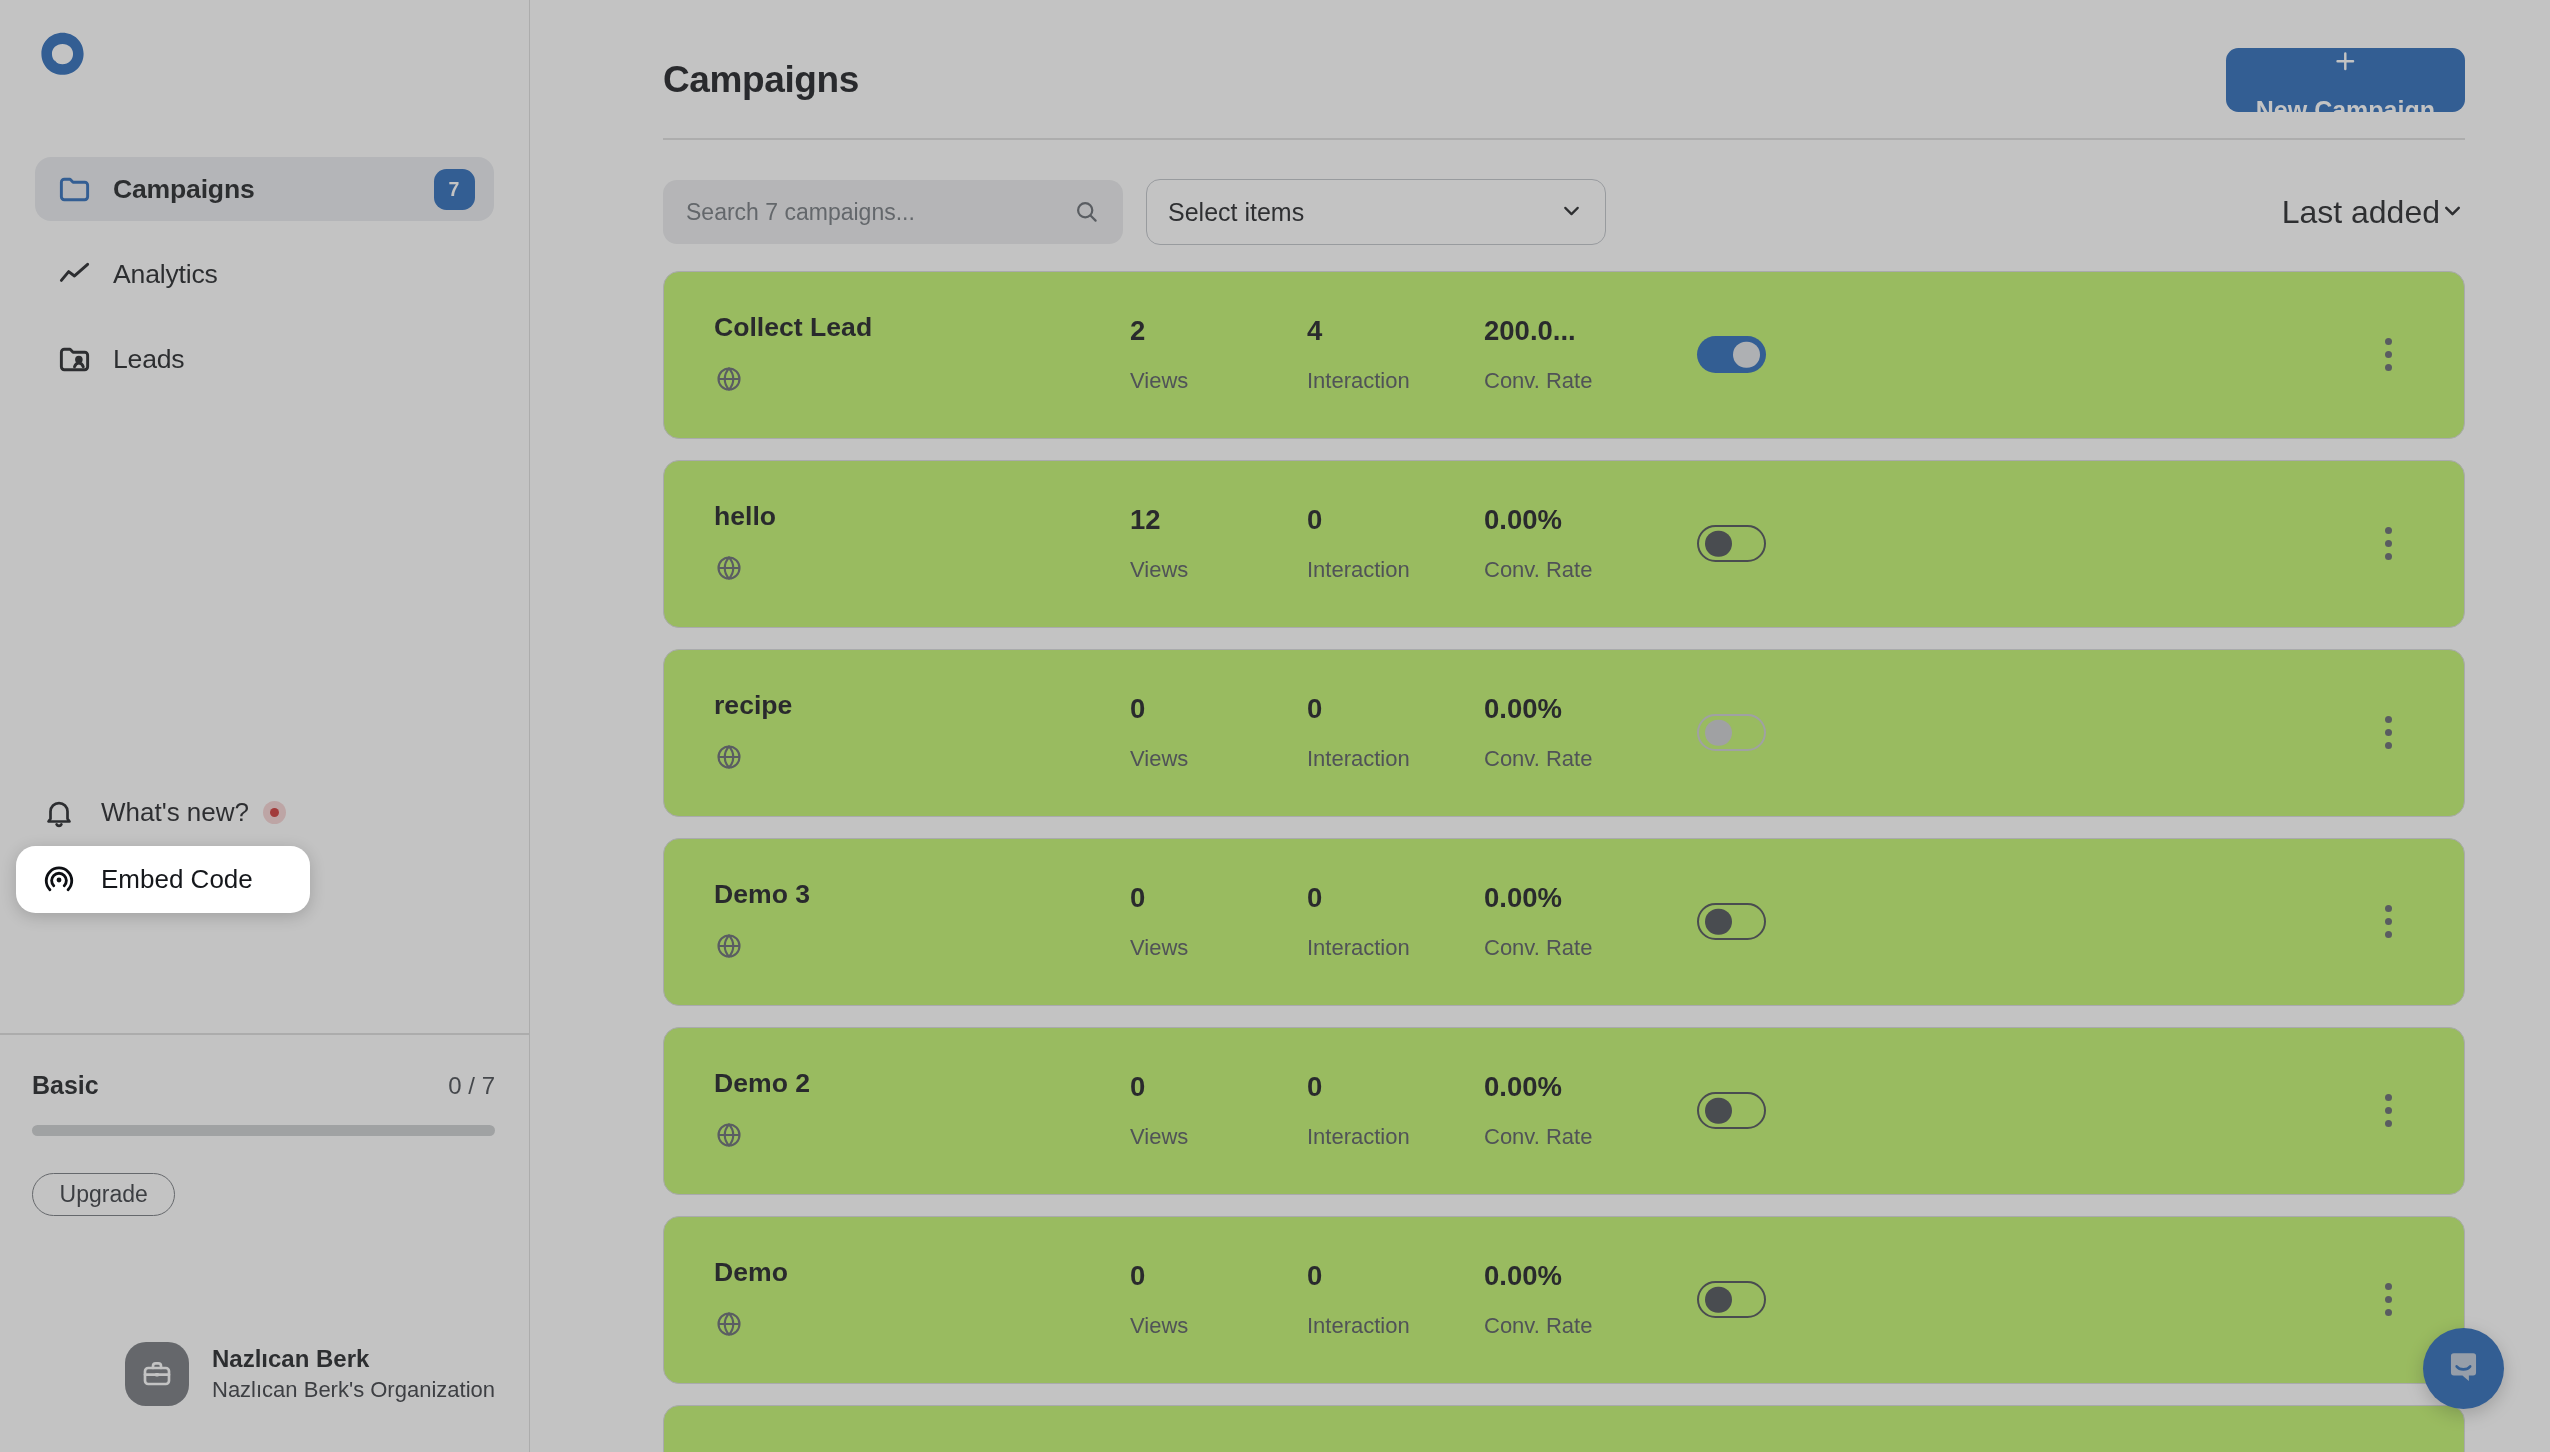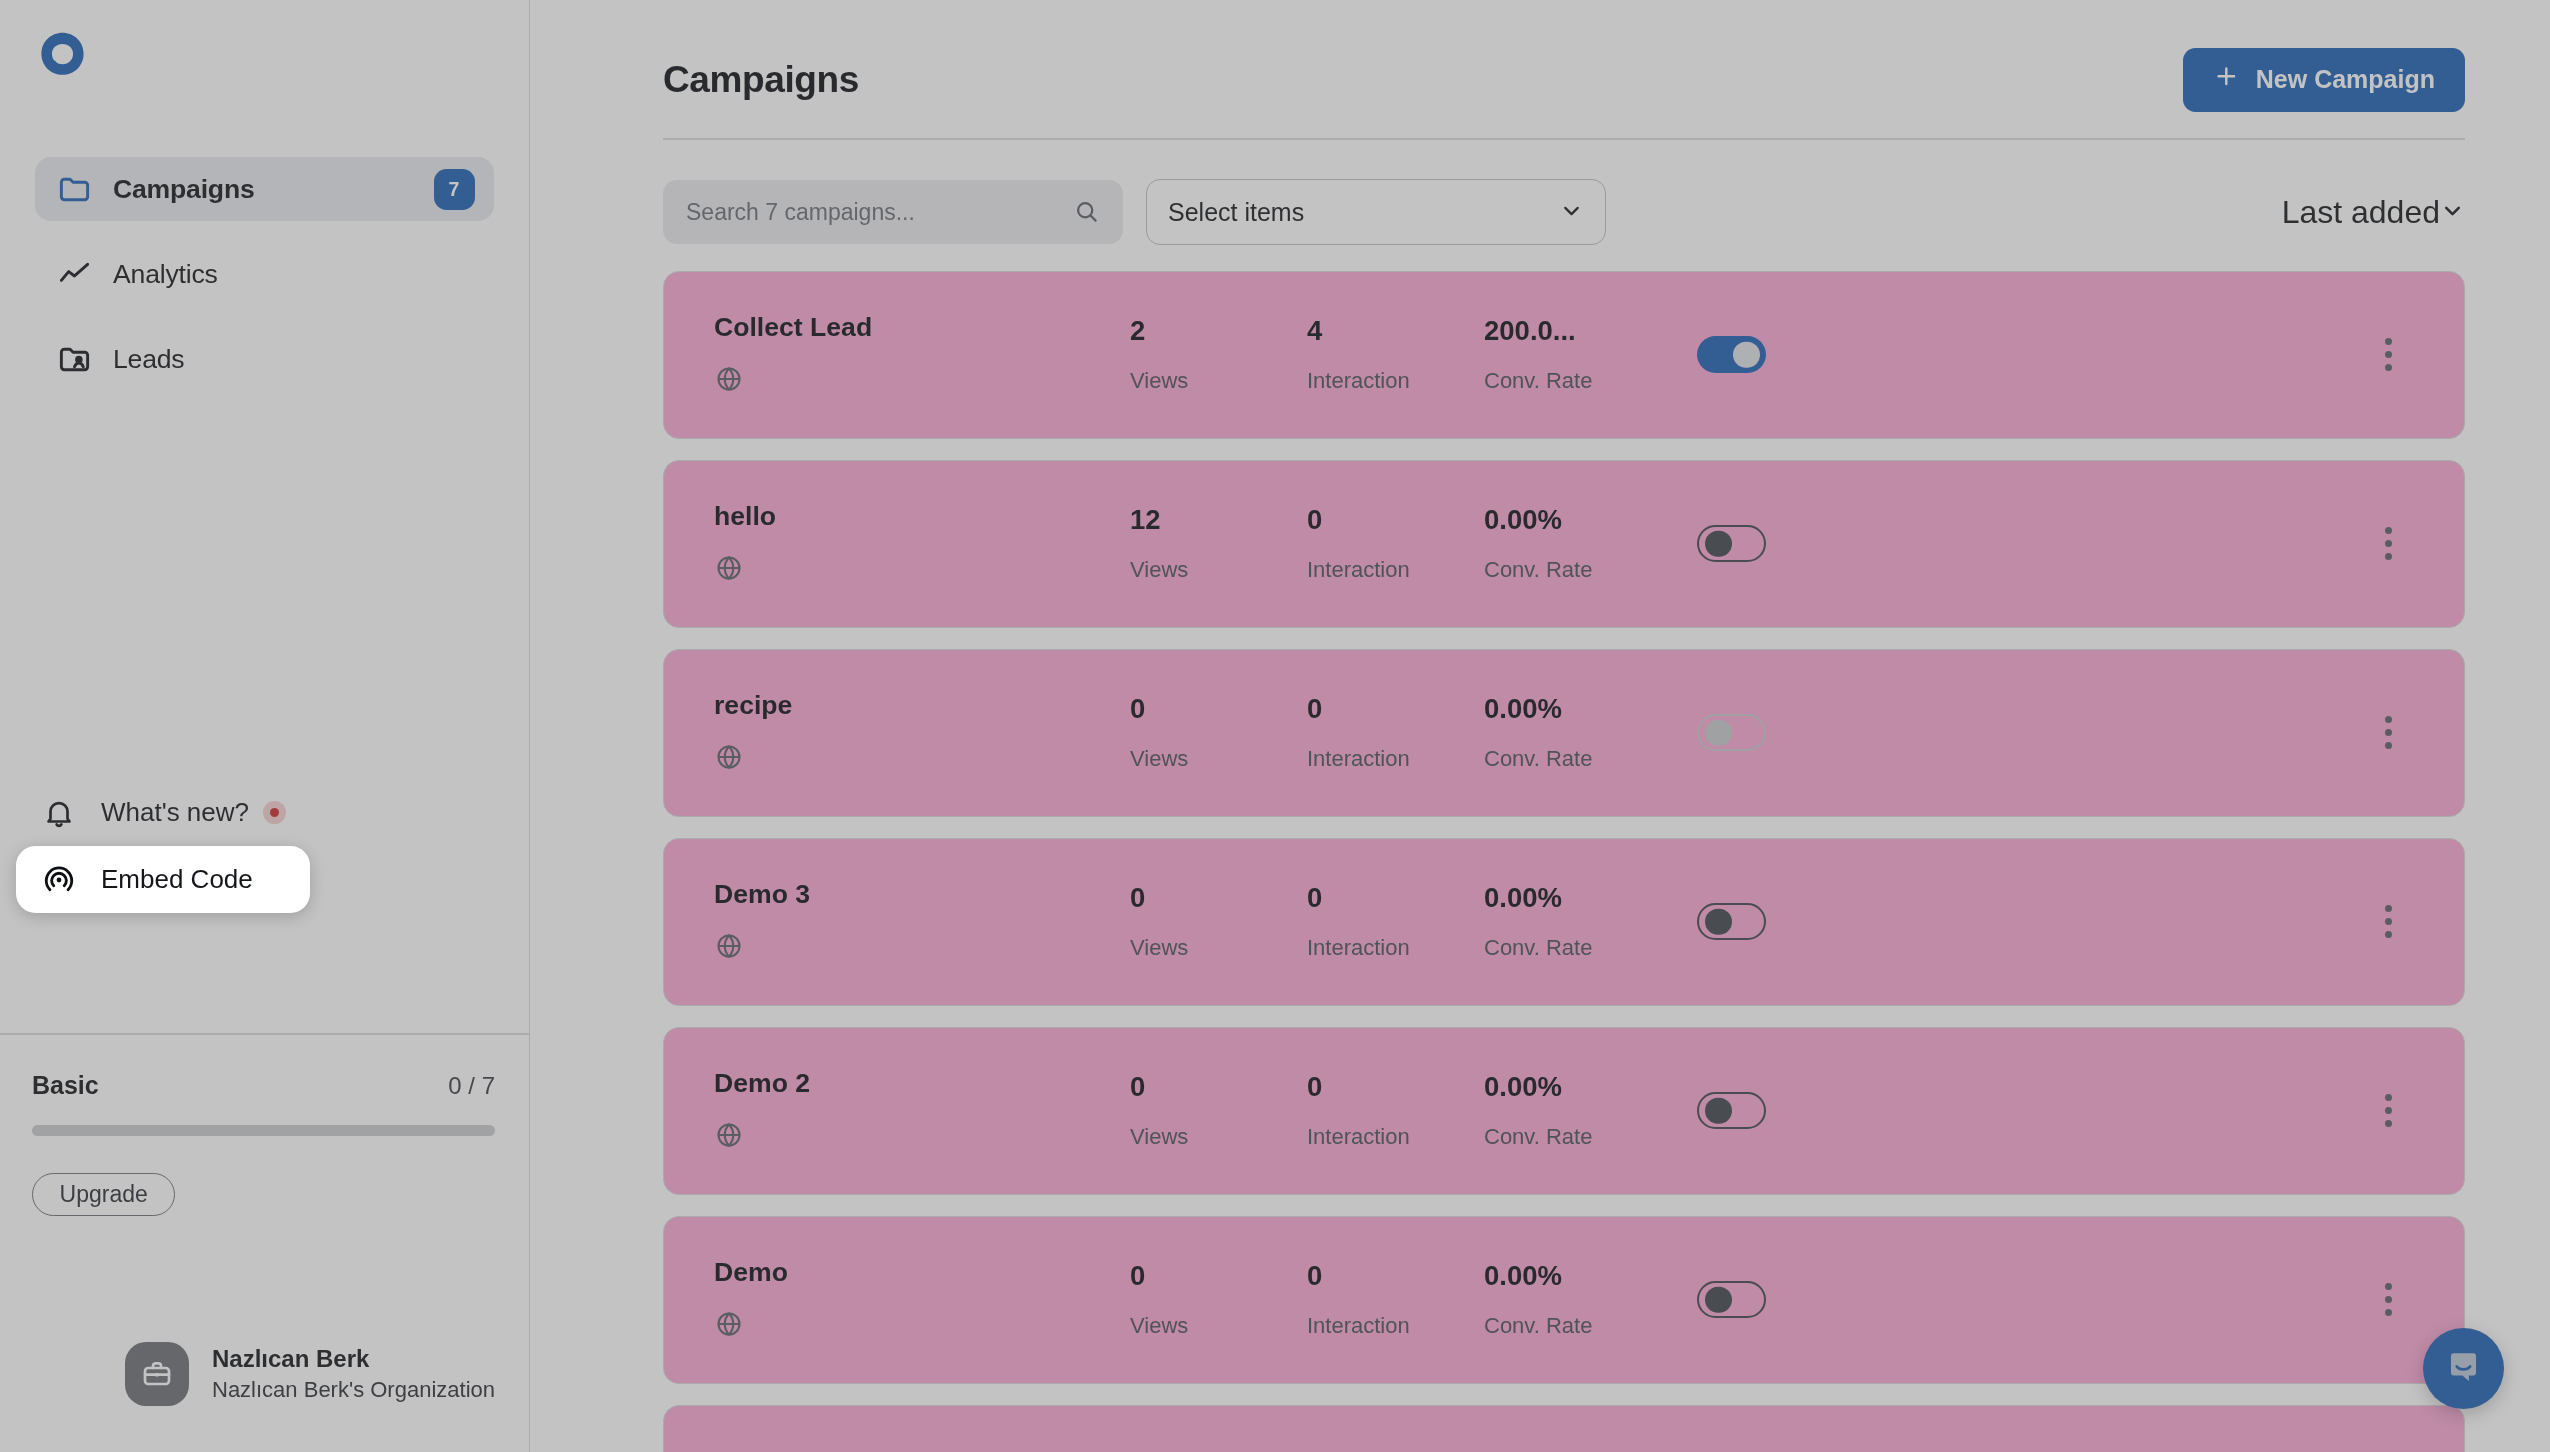--- a/index.html
+++ b/index.html
@@ -183,20 +183,21 @@
     background: #1e61b5;
     color: #ffffff;
     border: none;
     height: 64px;
     padding: 0 30px;
     border-radius: 12.4px;
     font-size: 25px;
     font-weight: bold;
     cursor: pointer;
     font-family: "Liberation Sans", sans-serif;
+    flex-direction: column;
   }
   .hr {
     height: 1.8px; background: #dddddd; width: 100%;
   }
 
   .toolbar {
     display: flex; align-items: center;
     height: 103px;
     margin-top: 21px;
   }
@@ -235,21 +236,21 @@
   
   .list { margin-top: 7px; }
   .row {
     height: 168px;
     border: 1.8px solid #d6d8db;
     border-radius: 16px;
     margin-bottom: 21px;
     display: flex;
     align-items: center;
     padding: 0 53px 0 50px;
-    background: #f9a8d4;
+    background: #bef264;
     cursor: pointer;
     position: relative;
   }
   .row-name-col {
     width: 416px;
     flex: 0 0 416px;
   }
   .row-name {
     font-size: 26.6px; font-weight: bold; color: #0f1115;
     margin-bottom: 21px;

